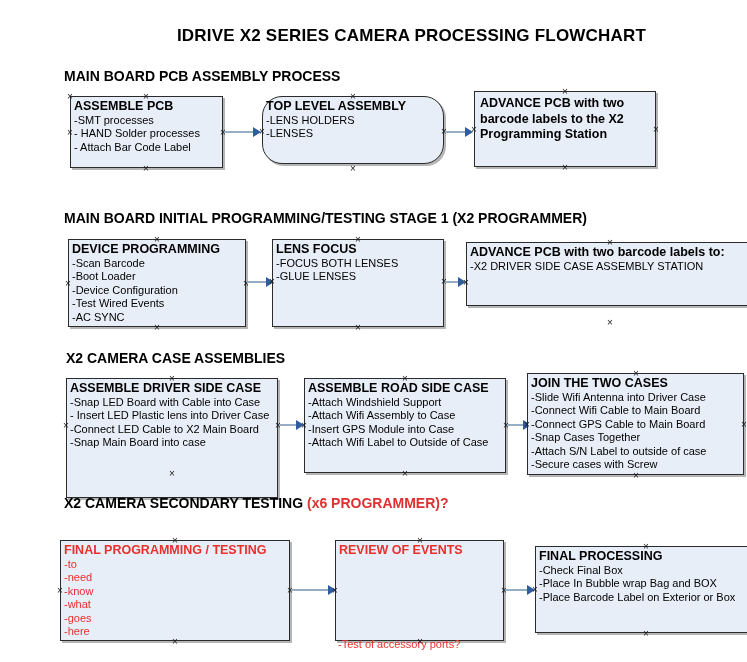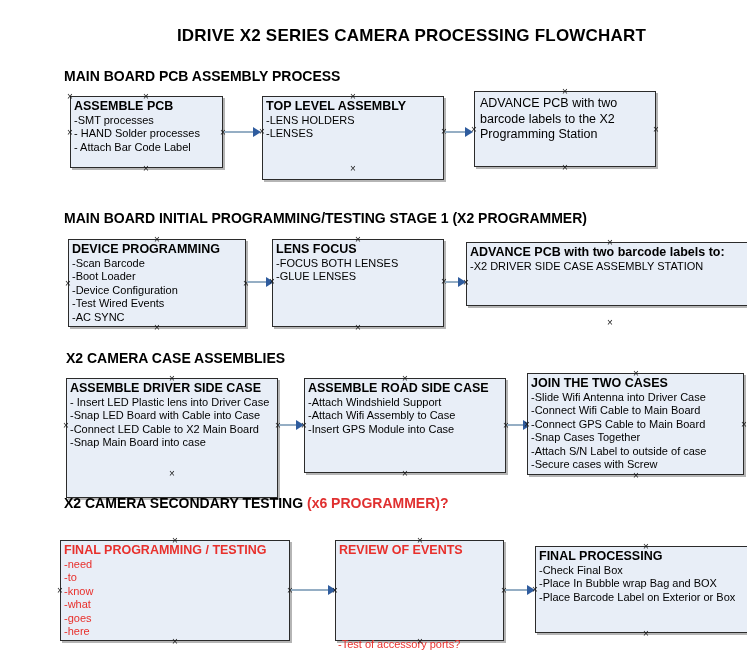--- a/index.html
+++ b/index.html
@@ -67,21 +67,21 @@
     font-size: 11px;
     line-height: 13.4px;
     white-space: nowrap;
   }
   .flow-box.red .box-title { color: #e8302c; }
   .flow-box.red .box-line  { color: #e8302c; }
 
   
   .flow-box .title-block {
     font-size: 12.5px;
-    font-weight: normal;
+    font-weight: bold;
     line-height: 15.5px;
     padding: 4px 0 0 5px;
   }
 
   
   .overflow-line {
     position: absolute;
     font-size: 11px;
     line-height: 13.4px;
     color: #e8302c;
@@ -139,21 +139,21 @@
   </div>
   <div class="handle" style="left:32px;  top:87px;"></div>
   <div class="handle" style="left:108px; top:87px;"></div>
   <div class="handle" style="left:32px;  top:123px;"></div>
   <div class="handle" style="left:185px; top:123px;"></div>
   <div class="handle" style="left:108px; top:159px;"></div>
 
   <div class="connector" style="left:186px; top:122px; width:33px;"></div>
   <div class="arrow-head" style="left:215px; top:118px;"></div>
 
-  <div class="flow-box" style="left:224px; top:87px; width:182px; height:84px;">
+  <div class="flow-box" style="left:224px; top:87px; width:182px; height:68px;border-radius:20px;">
     <div class="box-title">TOP LEVEL ASSEMBLY</div>
     <div class="box-lines">
       <div class="box-line">-LENS HOLDERS</div>
       <div class="box-line">-LENSES</div>
     </div>
   </div>
   <div class="handle" style="left:224px; top:122px;"></div>
   <div class="handle" style="left:315px; top:87px;"></div>
   <div class="handle" style="left:406px; top:122px;"></div>
   <div class="handle" style="left:315px; top:159px;"></div>
@@ -219,40 +219,41 @@
   <div class="handle" style="left:717px; top:273px;"></div>
   <div class="handle" style="left:572px; top:313px;"></div>
 
   <div class="section-heading" style="left:28px; top:341px;">
     <span>X2 CAMERA CASE ASSEMBLIES</span>
   </div>
 
   <div class="flow-box" style="left:28px; top:369px; width:212px; height:120px;">
     <div class="box-title">ASSEMBLE DRIVER SIDE CASE</div>
     <div class="box-lines">
+      <div class="box-line">-Snap LED Board with Cable into Case</div>
       <div class="box-line">- Insert LED Plastic lens into Driver Case</div>
-      <div class="box-line">-Snap LED Board with Cable into Case</div>
       <div class="box-line">-Connect LED Cable to X2 Main Board</div>
       <div class="box-line">-Snap Main Board into case</div>
     </div>
   </div>
   <div class="handle" style="left:28px;  top:416px;"></div>
   <div class="handle" style="left:134px; top:369px;"></div>
   <div class="handle" style="left:240px; top:416px;"></div>
   <div class="handle" style="left:134px; top:464px;"></div>
 
   <div class="connector" style="left:241px; top:415px; width:20px;"></div>
   <div class="arrow-head" style="left:258px; top:411px;"></div>
 
   <div class="flow-box" style="left:266px; top:369px; width:202px; height:95px;">
     <div class="box-title">ASSEMBLE ROAD SIDE CASE</div>
     <div class="box-lines">
       <div class="box-line">-Attach Windshield Support</div>
       <div class="box-line">-Attach Wifi Assembly to Case</div>
       <div class="box-line">-Insert GPS Module into Case</div>
+      <div class="box-line">-Attach Wifi Label to Outside of Case</div>
     </div>
   </div>
   <div class="handle" style="left:266px; top:416px;"></div>
   <div class="handle" style="left:367px; top:369px;"></div>
   <div class="handle" style="left:468px; top:416px;"></div>
   <div class="handle" style="left:367px; top:464px;"></div>
 
   <div class="connector" style="left:469px; top:415px; width:18px;"></div>
   <div class="arrow-head" style="left:485px; top:411px;"></div>
 
@@ -272,22 +273,22 @@
   <div class="handle" style="left:706px; top:415px;"></div>
   <div class="handle" style="left:598px; top:466px;"></div>
 
   <div class="section-heading" style="left:26px; top:486px;">
     <span>X2 CAMERA SECONDARY TESTING </span><span class="accent">(x6 PROGRAMMER)?</span>
   </div>
 
   <div class="flow-box red" style="left:22px; top:531px; width:230px; height:101px;">
     <div class="box-title">FINAL PROGRAMMING / TESTING</div>
     <div class="box-lines">
+      <div class="box-line">-to</div>
       <div class="box-line">-need</div>
-      <div class="box-line">-to</div>
       <div class="box-line">-know</div>
       <div class="box-line">-what</div>
       <div class="box-line">-goes</div>
       <div class="box-line">-here</div>
     </div>
   </div>
   <div class="handle" style="left:22px;  top:581px;"></div>
   <div class="handle" style="left:137px; top:531px;"></div>
   <div class="handle" style="left:252px; top:581px;"></div>
   <div class="handle" style="left:137px; top:632px;"></div>

